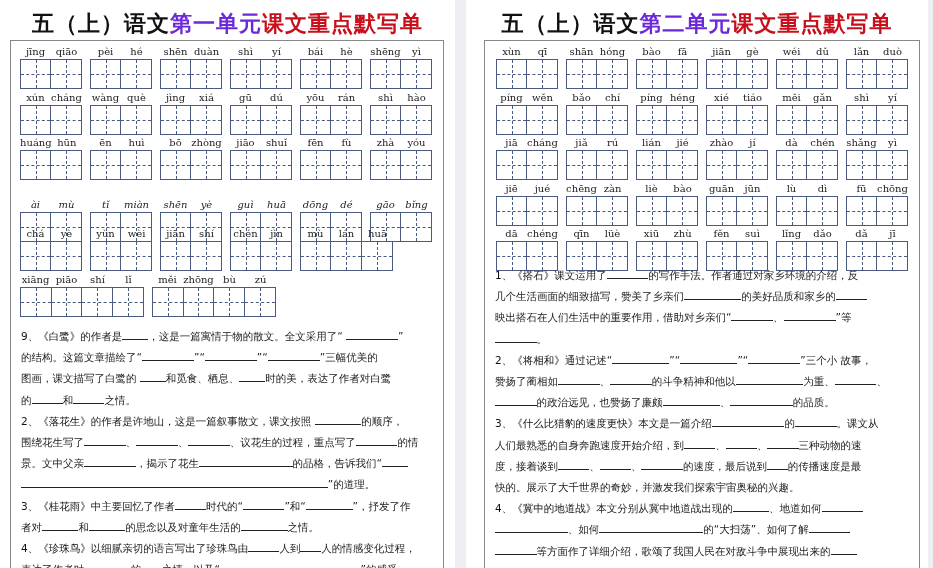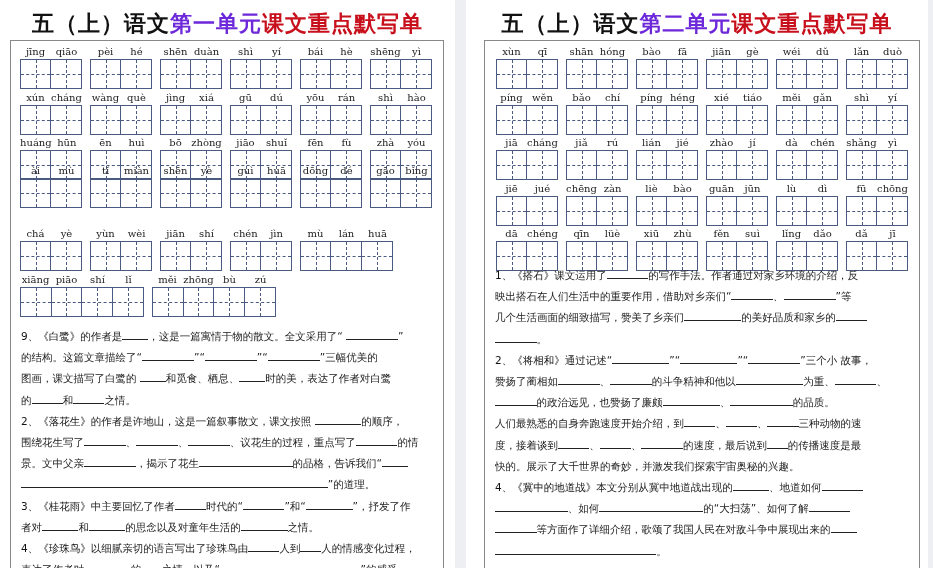--- a/index.html
+++ b/index.html
@@ -228,21 +228,21 @@
             <div class="pinyins">
               <span class="py">zhà</span>
               <span class="py">yóu</span>
             </div>
             <div class="boxes" style="width: 62px;">
               <div class="cell"></div>
               <div class="cell"></div>
             </div>
           </div>
         </div>
-        <div class="word-row" style="top: 123px;">
+        <div class="word-row" style="top: 157px; font-style: italic;">
           <div class="word" style="left: 9px; width: 62px;">
             <div class="pinyins">
               <span class="py">ài</span>
               <span class="py">mù</span>
             </div>
             <div class="boxes" style="width: 62px;">
               <div class="cell"></div>
               <div class="cell"></div>
             </div>
           </div>
@@ -711,26 +711,27 @@
             </div>
             <div class="boxes" style="width: 62px;">
               <div class="cell"></div>
               <div class="cell"></div>
             </div>
           </div>
         </div>
       </div>
     <div class="qa" id="qa-1" style="top:224px;">
         <p><b>1、《搭石》</b>课文运用了<span class="blank" style="width:41.6px"></span>的写作手法。作者通过对家乡环境的介绍，反</p>
+        <p>几个生活画面的细致描写，赞美了乡亲们<span class="blank" style="width:57.2px"></span>的美好品质和家乡的<span class="blank" style="width:31.200000000000003px"></span></p>
         <p>映出搭石在人们生活中的重要作用，借助对乡亲们“<span class="blank" style="width:41.6px"></span>、<span class="blank" style="width:52px"></span>”等</p>
-        <p>几个生活画面的细致描写，赞美了乡亲们<span class="blank" style="width:57.2px"></span>的美好品质和家乡的<span class="blank" style="width:31.200000000000003px"></span></p>
         <p><span class="blank" style="width:41.6px"></span>。</p>
         <p><b>2、《将相和》</b>通过记述“<span class="blank" style="width:57.2px"></span>”“<span class="blank" style="width:57.2px"></span>”“<span class="blank" style="width:52px"></span>”三个小 故事，</p>
         <p>赞扬了蔺相如<span class="blank" style="width:41.6px"></span>、<span class="blank" style="width:41.6px"></span>的斗争精神和他以<span class="blank" style="width:67.60000000000001px"></span>为重、<span class="blank" style="width:41.6px"></span>、</p>
         <p><span class="blank" style="width:41.6px"></span>的政治远见，也赞扬了廉颇<span class="blank" style="width:57.2px"></span>、<span class="blank" style="width:62.400000000000006px"></span>的品质。</p>
+        <p><b>3、《什么比猎豹的速度更快》</b>本文是一篇介绍<span class="blank" style="width:72.8px"></span>的<span class="blank" style="width:41.6px"></span>。课文从</p>
         <p>人们最熟悉的自身奔跑速度开始介绍，到<span class="blank" style="width:31.200000000000003px"></span>、<span class="blank" style="width:31.200000000000003px"></span>、<span class="blank" style="width:31.200000000000003px"></span>三种动物的速</p>
         <p>度，接着谈到<span class="blank" style="width:31.200000000000003px"></span>、<span class="blank" style="width:31.200000000000003px"></span>、<span class="blank" style="width:41.6px"></span>的速度，最后说到<span class="blank" style="width:20.8px"></span>的传播速度是最</p>
         <p>快的。展示了大千世界的奇妙，并激发我们探索宇宙奥秘的兴趣。</p>
         <p><b>4、《冀中的地道战》</b>本文分别从冀中地道战出现的<span class="blank" style="width:36.4px"></span>、地道如何<span class="blank" style="width:41.6px"></span></p>
         <p><span class="blank" style="width:72.8px"></span>、如何<span class="blank" style="width:104px"></span>的“大扫荡”、如何了解<span class="blank" style="width:41.6px"></span></p>
         <p><span class="blank" style="width:41.6px"></span>等方面作了详细介绍，歌颂了我国人民在对敌斗争中展现出来的<span class="blank" style="width:26px"></span></p>
         <p><span class="blank" style="width:161.20000000000002px"></span>。</p>
       </div>
   </div>
 </div>

